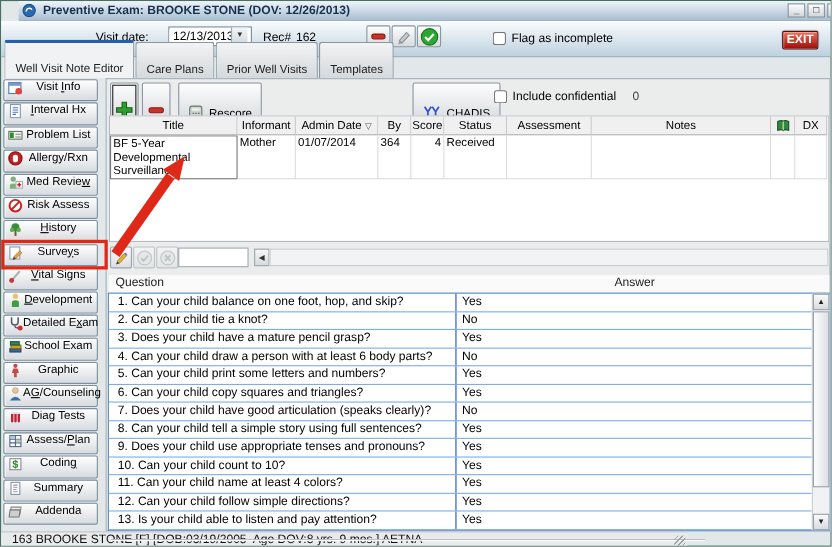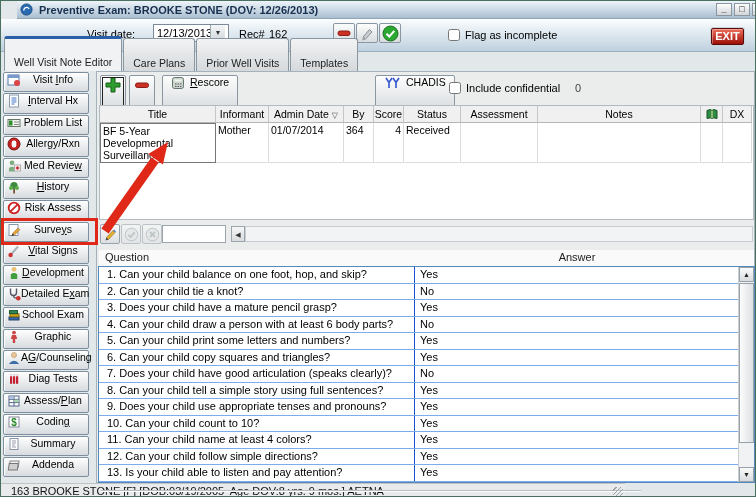--- a/index.html
+++ b/index.html
@@ -46,21 +46,21 @@
   .side-btn { height:20.4px; display:flex; padding:0 3px;
     background:linear-gradient(#fefefe,#d7dbdf); border:1px solid #7d8f9e; border-radius:2px;
     box-shadow:inset 1px 1px 0 #fff; }
   .sicon { width:14px; height:14px; flex:none; display:inline-flex; }
   .side-label { flex:1; text-align:center; font-size:10.5px; white-space:nowrap; }
 
   
   .main { position:absolute; left:95px; top:70px; width:659px; height:412px; background:#ebecec; border:1px solid #a5b2bc; }
 
   .tool-btn { position:absolute; top:3px; height:35px; background:linear-gradient(#fdfdfd,#d9dde0);
-    border:1px solid #8a97a3; border-radius:2px; display:flex; align-items:flex-start; justify-content:center; gap:5px;
+    border:1px solid #8a97a3; border-radius:2px; display:flex; align-items:flex-end; justify-content:center; gap:5px;
     font-size:10.5px; padding:0 8px; }
   .sq { width:26px; padding:0; }
   .focus-ring { outline:1px solid #222; outline-offset:-3px; }
   .conf-chk { position:absolute; left:352px; top:10px; }
   .conf-lbl { position:absolute; left:369px; top:10px; }
   .conf-count { position:absolute; left:478px; top:10px; color:#444; }
 
   
   .sgrid { position:absolute; left:2px; top:33px; width:655px; height:115px; background:#fff; border:1px solid #b3b9be; }
   .sgrid-head, .sgrid-row { display:grid; grid-template-columns:116px 53px 75px 30px 30px 57px 77px 163px 22px 29px; }
@@ -218,36 +218,36 @@
             <path d="M2 12.5V9q3-2.5 6 0v3.5z" fill="#7fae7f"></path>
             <rect x="7.5" y="6" width="6" height="6" fill="#fff" stroke="#aaa"></rect>
             <path d="M10.5 7.2v3.6M8.7 9h3.6" stroke="#cc2222" stroke-width="1.4"></path>
           </svg>
         </span>
       <span class="side-label">Med Revie<u>w</u></span>
     </div>
     <div class="side-btn">
       <span class="sicon">
           <svg width="14" height="14" viewBox="0 0 14 14">
+            <circle cx="7" cy="7" r="5.3" fill="#fff" stroke="#cc2222" stroke-width="1.8"></circle>
+            <line x1="3.3" y1="10.7" x2="10.7" y2="3.3" stroke="#cc2222" stroke-width="1.8"></line>
+          </svg>
+        </span>
+      <span class="side-label">Risk Assess</span>
+    </div>
+    <div class="side-btn">
+      <span class="sicon">
+          <svg width="14" height="14" viewBox="0 0 14 14">
             <rect x="6.2" y="8.5" width="1.8" height="5" fill="#7a5533"></rect>
             <circle cx="7" cy="5.5" r="3.6" fill="#3d8b3d"></circle>
             <circle cx="4" cy="8" r="2" fill="#5fae4a"></circle>
             <circle cx="10" cy="8" r="2" fill="#5fae4a"></circle>
           </svg>
         </span>
       <span class="side-label"><u>H</u>istory</span>
-    </div>
-    <div class="side-btn">
-      <span class="sicon">
-          <svg width="14" height="14" viewBox="0 0 14 14">
-            <circle cx="7" cy="7" r="5.3" fill="#fff" stroke="#cc2222" stroke-width="1.8"></circle>
-            <line x1="3.3" y1="10.7" x2="10.7" y2="3.3" stroke="#cc2222" stroke-width="1.8"></line>
-          </svg>
-        </span>
-      <span class="side-label">Risk Assess</span>
     </div>
     <div class="side-btn">
       <span class="sicon">
           <svg width="14" height="14" viewBox="0 0 14 14">
             <rect x="2" y="1.5" width="9" height="11" fill="#fff" stroke="#8899aa"></rect>
             <path d="M5.5 10.5 L11 5l1.8 1.8L7.3 12.3z" fill="#e8a33d" stroke="#a06a20" stroke-width=".6"></path>
             <path d="M5.5 10.5l-1 2.8 2.8-1z" fill="#333"></path>
           </svg>
         </span>
       <span class="side-label">Surve<u>y</u>s</span>

